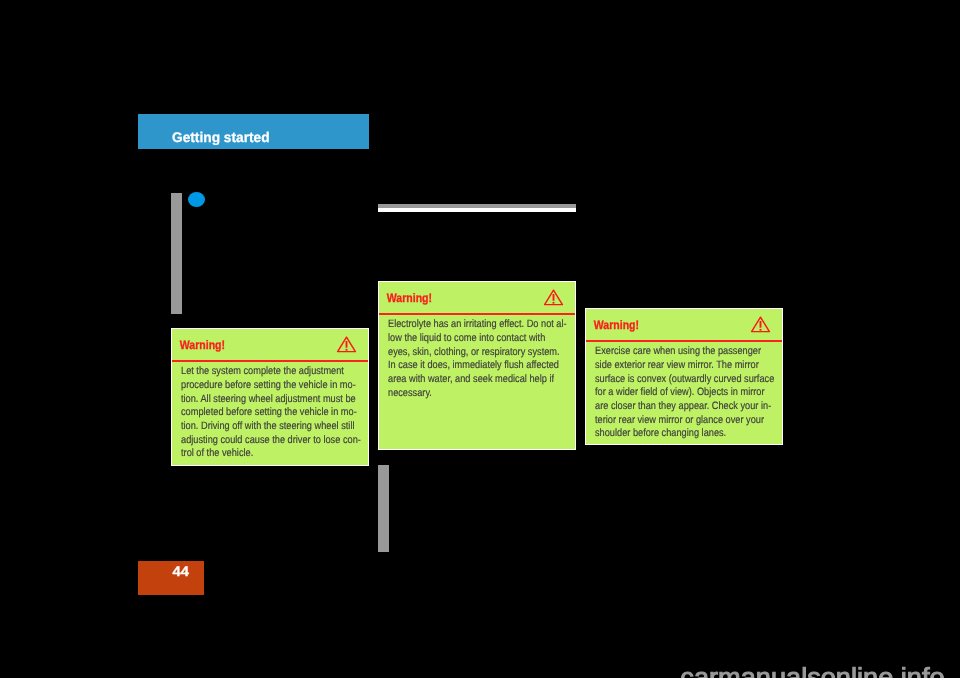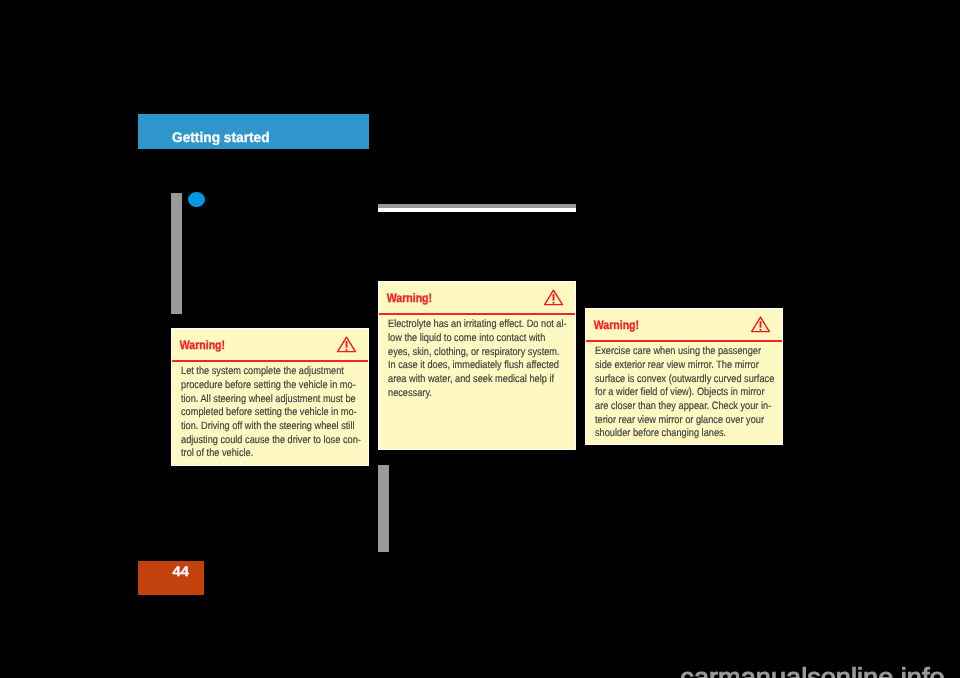--- a/index.html
+++ b/index.html
@@ -16,21 +16,21 @@
   .page-num{position:absolute;left:138px;top:545px;width:66px;height:34px;
        background:#c2410c;overflow:hidden;}
   .page-num span{opacity:0.999;position:absolute;left:34.5px;top:11.3px;color:#fff;font-weight:bold;will-change:opacity;
        font-size:13.8px;line-height:0;white-space:nowrap;
        transform:scaleX(1.07);transform-origin:left baseline;-webkit-text-stroke:0.3px #fff;}
   .gbar{position:absolute;background:#999999;}
   .bluedot{position:absolute;width:16.5px;height:15px;border-radius:50%;background:#0097e4;}
   .hbar{position:absolute;}
   .hbar .g{height:4px;background:#999999;}
   .hbar .w{height:4px;background:#fff;}
-  .warn{position:absolute;background:#fef9c3;box-sizing:border-box;overflow:hidden;
+  .warn{position:absolute;background:#bef264;box-sizing:border-box;overflow:hidden;
        border:1px solid #ffffff;}
   .warn .hd{height:31px;position:relative;}
   .warn .hd .t{opacity:0.999;position:absolute;left:3.8px;top:16.2px;color:#fa1e1e;font-weight:bold;will-change:opacity;
        font-size:12.3px;line-height:0;transform:scaleX(0.855);transform-origin:left baseline;white-space:nowrap;
        -webkit-text-stroke:0.32px #fa1e1e;}
   .warn .rule{height:2px;background:#fb2222;}
   .warn .body{padding:0 9px 0 8.8px;color:#3d3d3d;font-size:10.6px;white-space:nowrap;
        -webkit-text-stroke:0.17px #3d3d3d;}
   .warn .body p{margin:0;padding-top:3.2px;}
   .warn .body p span{display:block;height:13.68px;line-height:13.68px;will-change:opacity;

